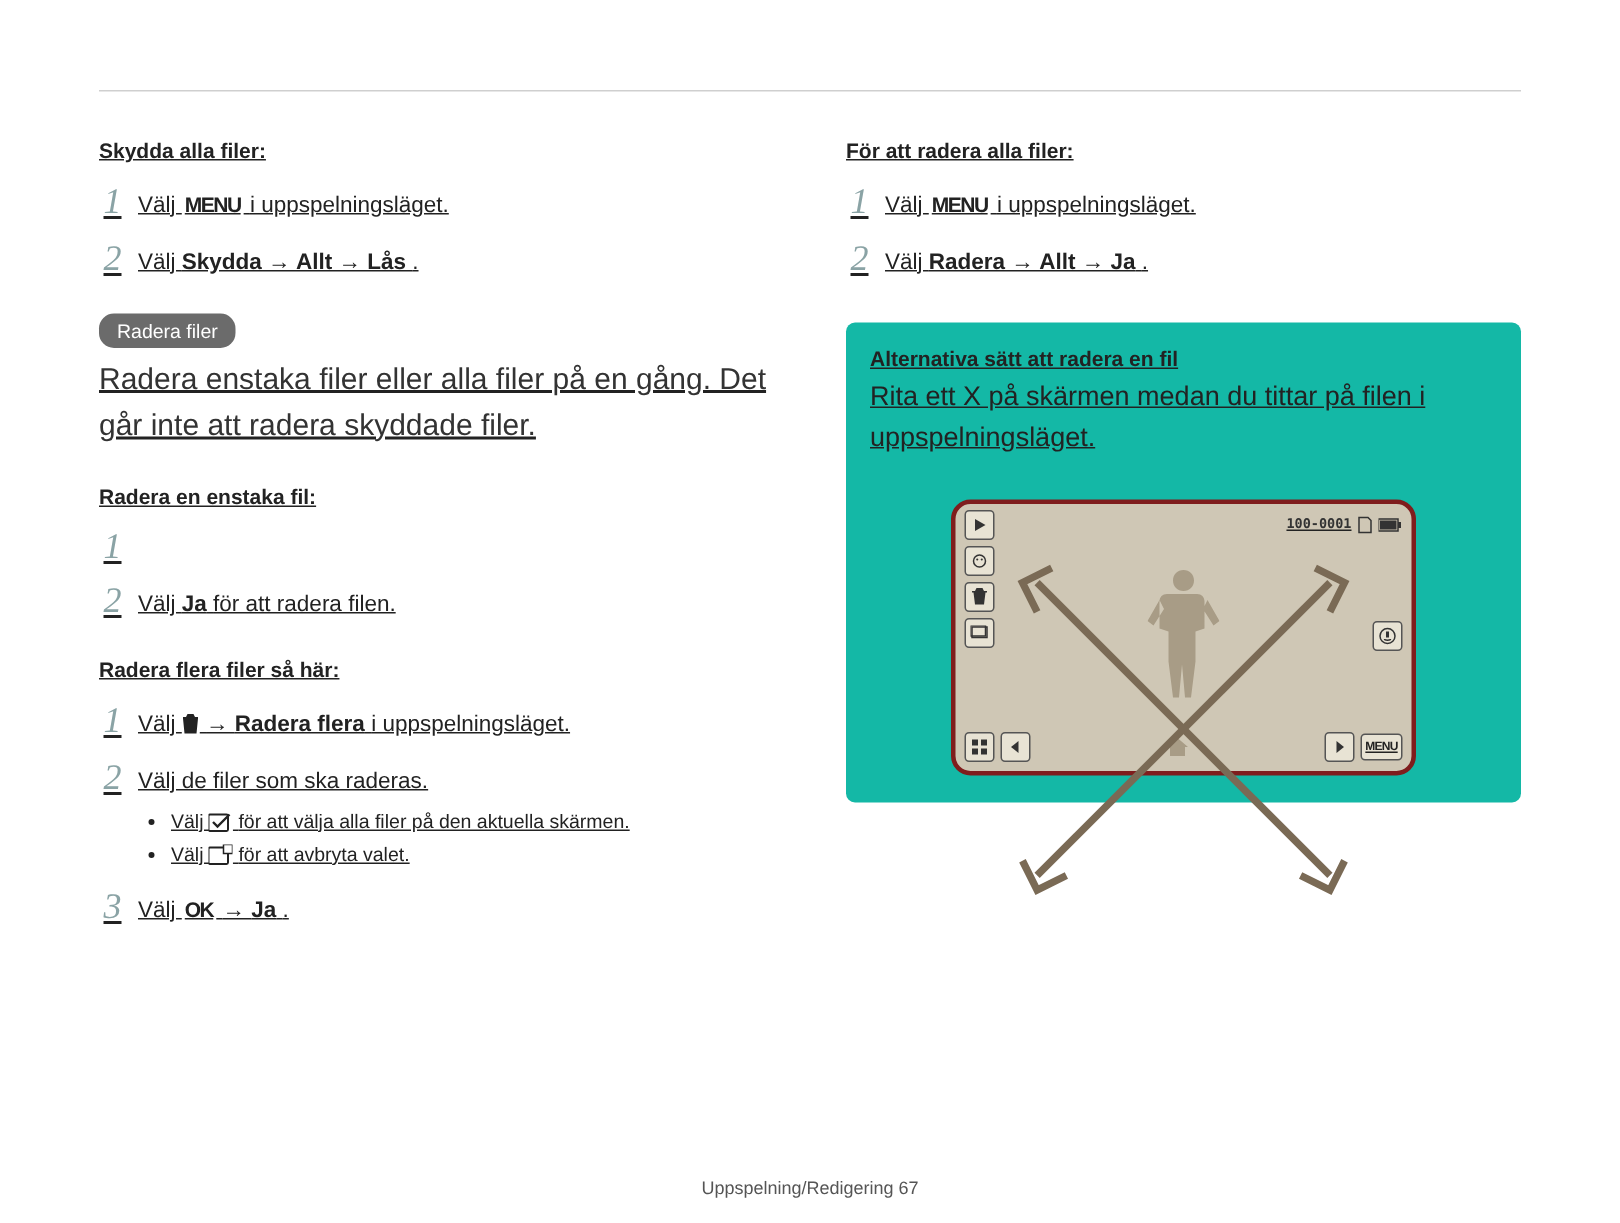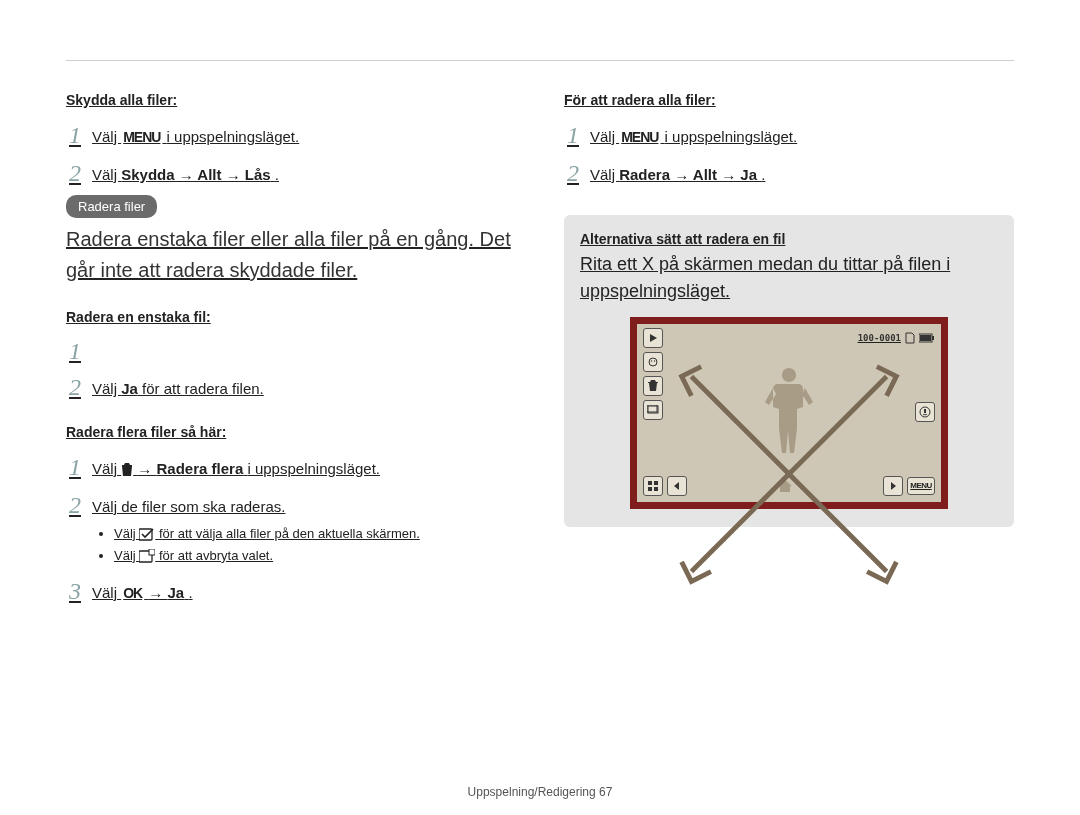--- a/index.html
+++ b/index.html
@@ -5,32 +5,32 @@
   html,body{margin:0;padding:0;background:#fff;color:#222;font-family:Arial,Helvetica,sans-serif;}
   .page{width:1080px;height:815px;box-sizing:border-box;padding:60px 66px 30px 66px;position:relative;}
   .header-title{color:#8aa3a5;font-size:20px;font-weight:300;margin-bottom:2px;}
   .rule{border:none;border-top:1px solid #cfcfcf;margin:0 0 30px 0;}
   .columns{display:flex;gap:48px;text-decoration:underline;}
   .col{flex:1;min-width:0;}
   .bold{font-weight:700;font-size:14px;line-height:1.4;}
   .step{display:flex;align-items:flex-start;gap:8px;margin-top:10px;font-size:15px;line-height:1.6;}
   .step-num{font-family:Georgia,'Times New Roman',serif;font-style:italic;font-size:24px;color:#8aa3a5;min-width:18px;text-align:center;line-height:1;margin-top:2px;}
   .step-body{padding-top:4px;}
-  .pill{display:inline-block;background:#6b6b6b;color:#fff;font-size:13px;padding:4px 12px;border-radius:10px;margin-top:8px;}
+  .pill{display:inline-block;background:#6b6b6b;color:#fff;font-size:13px;padding:4px 12px;border-radius:10px;margin-top:22px;}
   .desc{font-size:20px;line-height:1.55;color:#333;margin-top:6px;}
   .bullets{margin:4px 0 0 0;padding-left:22px;font-size:13px;line-height:1.7;}
   .bullets li{list-style:disc;}
-  .note-box{background:#e5e5e5;border-radius:6px;padding:16px 16px 18px 16px;margin-top:28px;}
+  .note-box{background:#14b8a6;border-radius:6px;padding:16px 16px 18px 16px;margin-top:28px;}
   .note-title{font-weight:700;font-size:14px;}
   .note-text{font-size:18px;line-height:1.5;margin-top:4px;}
   .menu-icon{font-family:Arial,Helvetica,sans-serif;font-size:14px;font-weight:900;letter-spacing:-1px;padding:0 2px;}
   svg.inline{display:inline-block;vertical-align:middle;}
   .footer{position:absolute;bottom:16px;left:0;width:100%;text-align:center;font-size:12px;color:#555;}
   
-  .cam{margin:12px auto 0;width:300px;border:7px solid #7f1d1d;border-radius:0;background:#cfc7b5;padding:2px;}
+  .cam{margin:28px auto 0;width:300px;border:3px solid #7f1d1d;border-radius:13px;background:#cfc7b5;padding:2px;}
   .cam-top{display:flex;justify-content:space-between;align-items:center;font-size:9px;color:#333;padding:2px 4px 4px 4px;}
   .cam-top-left{display:flex;gap:3px;}
   .cam-top-right{display:flex;gap:3px;align-items:center;font-family:monospace;font-weight:700;}
   .ibox{width:18px;height:18px;background:#e8e3d4;border:1px solid #555;border-radius:3px;display:flex;align-items:center;justify-content:center;}
   .ibox.small{width:26px;height:16px;font-size:8px;}
   .cam-body{display:flex;gap:4px;padding:0 4px;}
   .cam-col{display:flex;flex-direction:column;gap:4px;}
   .cam-center{flex:1;position:relative;height:120px;}
   .cam-bottom{display:flex;justify-content:space-between;align-items:center;padding:4px;}
   .cam-bottom-mid{flex:1;display:flex;justify-content:center;gap:6px;align-items:center;}

